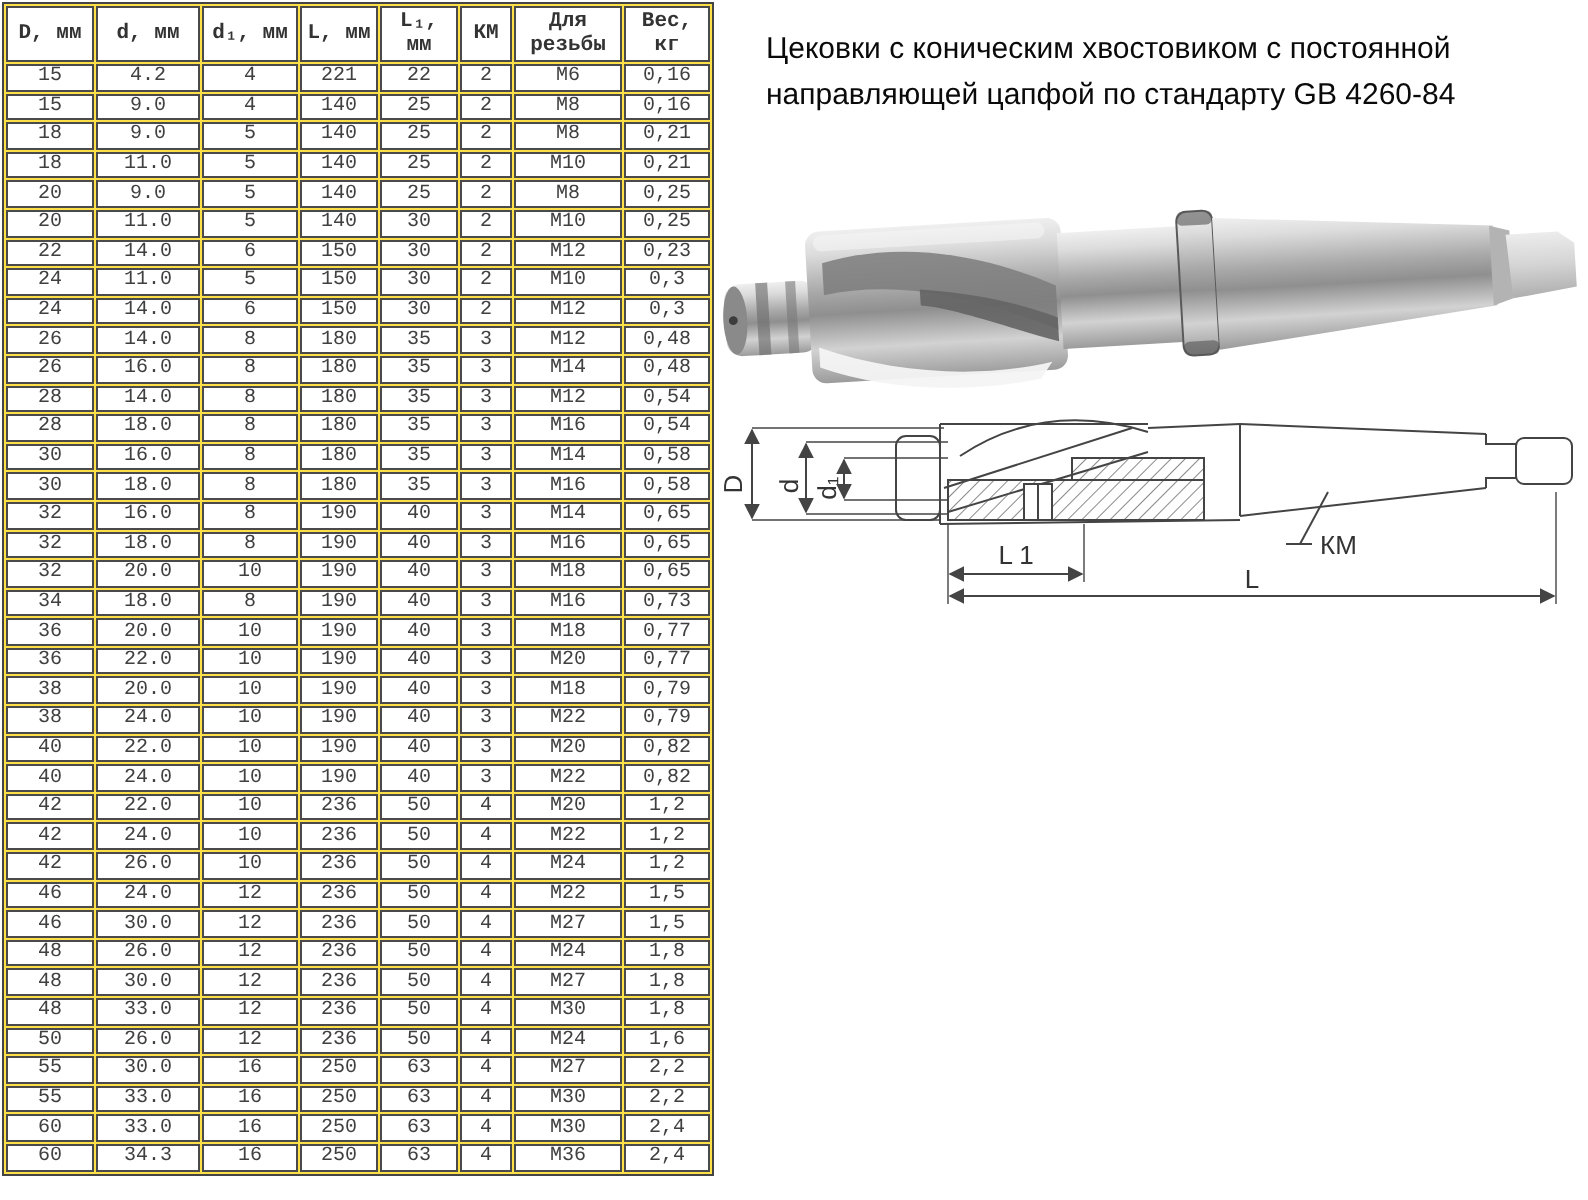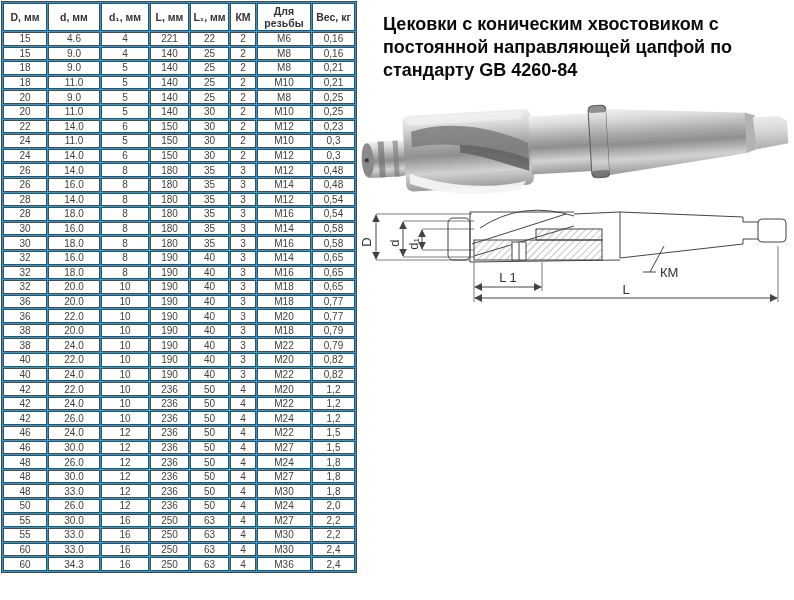--- a/index.html
+++ b/index.html
@@ -6,40 +6,40 @@
   body{
     width:794px;height:600px;overflow:hidden;position:relative;
     background:#ffffff;
     font-family:"Liberation Sans","DejaVu Sans",sans-serif;
   }
   
   .table-wrap{position:absolute;left:1px;top:1px;}
   table.specs{
     border-collapse:separate;border-spacing:1px;
     table-layout:fixed;width:345px;
-    background:#0ea5e9;border:1px solid #444;
+    background:#fde047;border:1px solid #444;font-family:Liberation Mono, monospace;
   }
   table.specs th{
     height:26px;padding:0 1px;
     border:1px solid #4a4a4a;
     font-size:10.5px;font-weight:bold;color:#333;
     text-align:center;vertical-align:middle;line-height:1.15;
     background:#fff;
   }
   table.specs td{
     height:11.6px;padding:0;
     border:1px solid #4a4a4a;
     font-size:10px;color:#404040;
     text-align:center;vertical-align:middle;
     background:#fff;white-space:nowrap;overflow:hidden;
   }
   
   .page-title{
     position:absolute;left:383px;top:13px;width:372px;
-    font-size:18px;font-weight:bold;line-height:23px;color:#0a0a0a;
+    font-size:15px;font-weight:normal;line-height:23px;color:#0a0a0a;
   }
   .photo{position:absolute;left:358px;top:84px;width:432px;height:120px;}
   .diagram{position:absolute;left:362px;top:198px;width:428px;height:124px;}
   .diagram text{font-family:"Liberation Sans","DejaVu Sans",sans-serif;font-size:13px;fill:#333;}
 </style>
 </head>
 <body>
 
 <div class="table-wrap">
   <table class="specs">
@@ -61,21 +61,21 @@
         <th>L, мм</th>
         <th>L₁, мм</th>
         <th>КМ</th>
         <th>Для резьбы</th>
         <th>Вес, кг</th>
       </tr>
     </thead>
     <tbody>
         <tr>
           <td>15</td>
-          <td>4.6</td>
+          <td>4.2</td>
           <td>4</td>
           <td>221</td>
           <td>22</td>
           <td>2</td>
           <td>M6</td>
           <td>0,16</td>
         </tr>
         <tr>
           <td>15</td>
           <td>9.0</td>
@@ -240,20 +240,30 @@
           <td>32</td>
           <td>20.0</td>
           <td>10</td>
           <td>190</td>
           <td>40</td>
           <td>3</td>
           <td>M18</td>
           <td>0,65</td>
         </tr>
         <tr>
+          <td>34</td>
+          <td>18.0</td>
+          <td>8</td>
+          <td>190</td>
+          <td>40</td>
+          <td>3</td>
+          <td>M16</td>
+          <td>0,73</td>
+        </tr>
+        <tr>
           <td>36</td>
           <td>20.0</td>
           <td>10</td>
           <td>190</td>
           <td>40</td>
           <td>3</td>
           <td>M18</td>
           <td>0,77</td>
         </tr>
         <tr>
@@ -387,21 +397,21 @@
           <td>1,8</td>
         </tr>
         <tr>
           <td>50</td>
           <td>26.0</td>
           <td>12</td>
           <td>236</td>
           <td>50</td>
           <td>4</td>
           <td>M24</td>
-          <td>2,0</td>
+          <td>1,6</td>
         </tr>
         <tr>
           <td>55</td>
           <td>30.0</td>
           <td>16</td>
           <td>250</td>
           <td>63</td>
           <td>4</td>
           <td>M27</td>
           <td>2,2</td>

